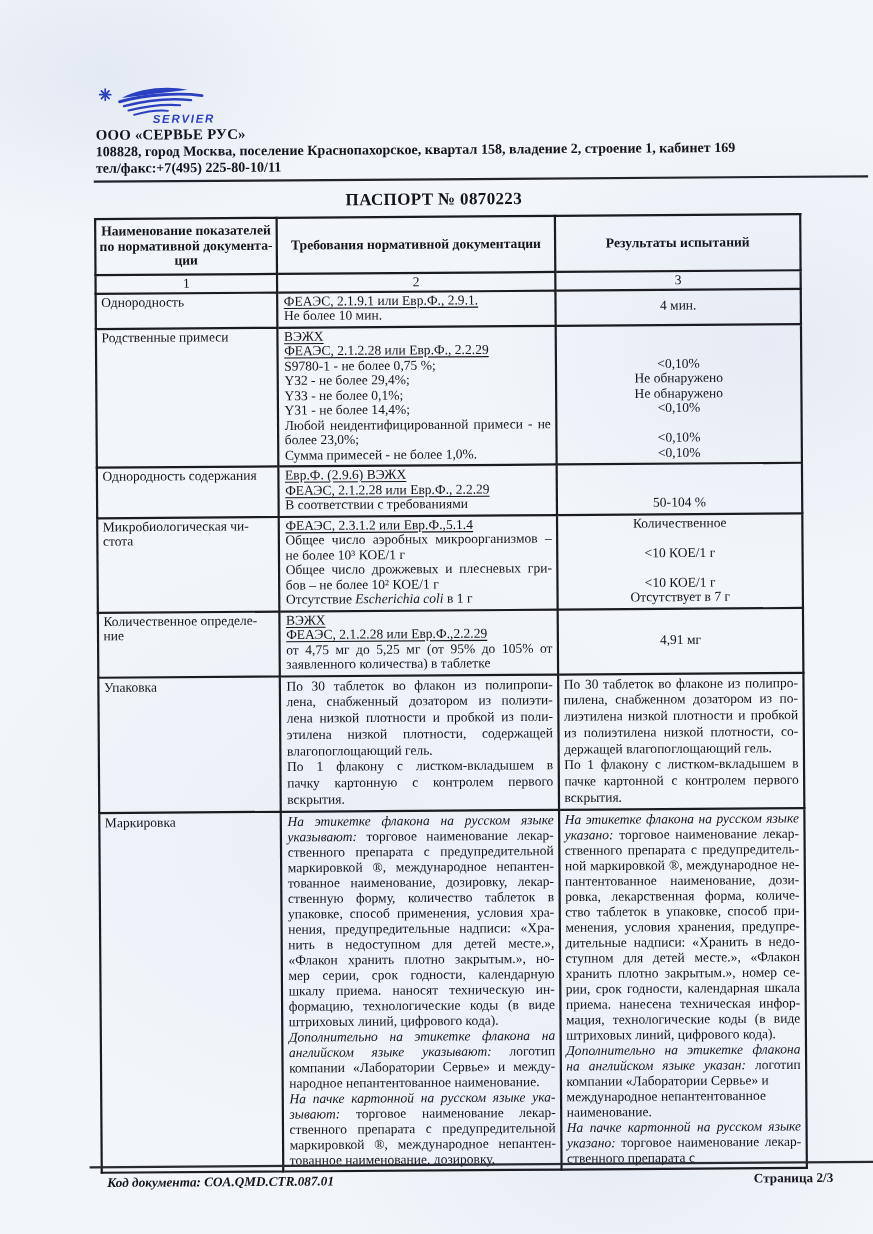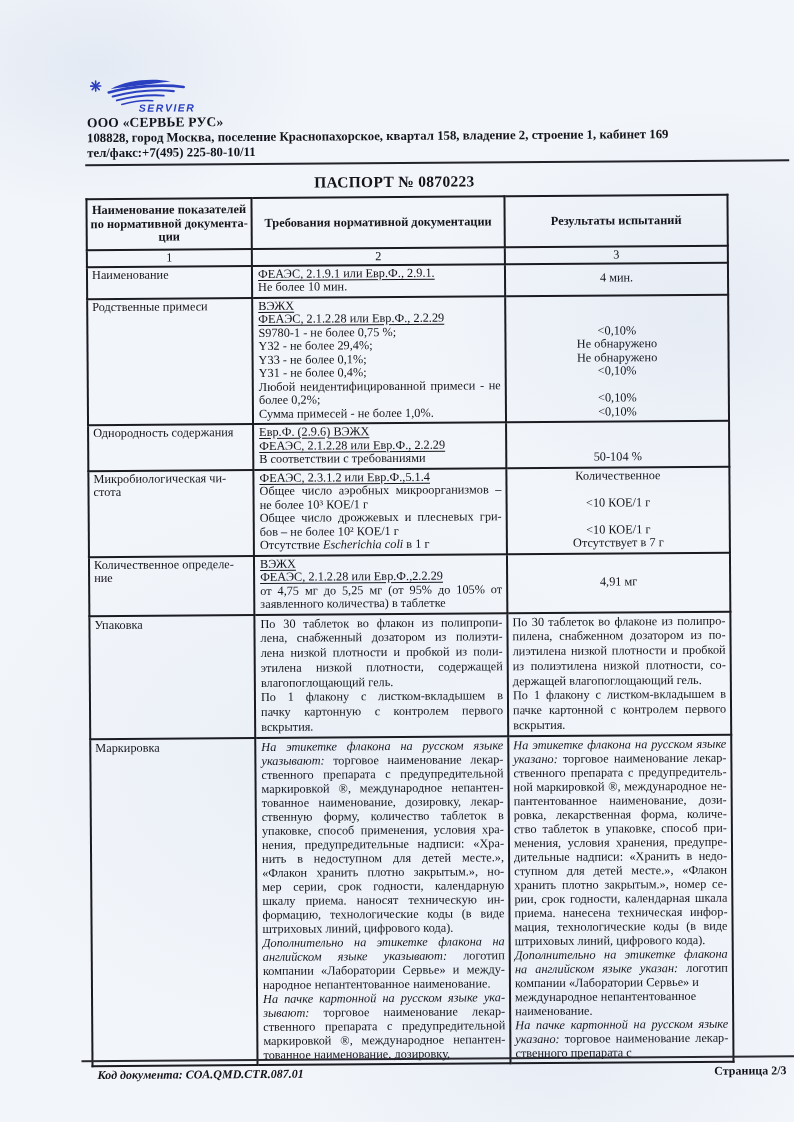--- a/index.html
+++ b/index.html
@@ -44,21 +44,21 @@
   .ln.end { text-align:left; text-align-last:left; }
   .c-name .ln { text-align:left; text-align-last:left; }
   .c-res.stack .ln, .c-res.center .ln { text-align:left; text-align-last:center; }
   .it { font-style:italic; }
   .un { text-decoration:underline; text-underline-offset:1.5px; }
 
   .footer { position:absolute; left:78px; right:0; top:1058px; }
   .footer .frule { border:none; border-top:2px solid #2a2a32; margin:0; }
   .frow { display:flex; justify-content:space-between; margin-top:6px; }
   .doccode { font-style:italic; font-weight:bold; font-size:12px; margin-left:16px; }
-  .pagenum { font-size:12px; margin-right:11px; font-weight:bold; }
+  .pagenum { font-size:12px; margin-right:40px; font-weight:bold; }
 </style>
 </head>
 <body>
 
 <div class="page">
   <div class="content">
 
     <div class="hdr">
       <div class="logo-wrap">
         <svg width="128" height="36" viewBox="0 0 128 36">
@@ -107,43 +107,43 @@
           </tr>
           <tr>
             <td class="num">1</td>
             <td class="num">2</td>
             <td class="num">3</td>
           </tr>
         </thead>
       <tbody>
           <tr class="body-row ">
             <td class="c-name">
-              <div class="ln end"><span>Наименование</span></div>
+              <div class="ln end"><span>Однородность</span></div>
             </td>
             <td class="c-req">
               <div class="ln end"><span class="un">ФЕАЭС, 2.1.9.1 или Евр.Ф., 2.9.1.</span></div>
               <div class="ln end"><span>Не более 10 мин.</span></div>
             </td>
             <td class="c-res center">
               <div class="ln end"><span>4 мин.</span></div>
             </td>
           </tr>
           <tr class="body-row ">
             <td class="c-name">
               <div class="ln end"><span>Родственные примеси</span></div>
             </td>
             <td class="c-req">
               <div class="ln end"><span class="un">ВЭЖХ</span></div>
               <div class="ln end"><span class="un">ФЕАЭС, 2.1.2.28 или Евр.Ф., 2.2.29</span></div>
               <div class="ln end"><span>S9780-1 - не более 0,75 %;</span></div>
               <div class="ln end"><span>Y32 - не более 29,4%;</span></div>
               <div class="ln end"><span>Y33 - не более 0,1%;</span></div>
-              <div class="ln end"><span>Y31 - не более 0,4%;</span></div>
+              <div class="ln end"><span>Y31 - не более 14,4%;</span></div>
               <div class="ln"><span>Любой неидентифицированной примеси - не</span></div>
-              <div class="ln end"><span>более 0,2%;</span></div>
+              <div class="ln end"><span>более 23,0%;</span></div>
               <div class="ln end"><span>Сумма примесей - не более 1,0%.</span></div>
             </td>
             <td class="c-res stack">
               <div class="ln end"><span></span>&nbsp;</div>
               <div class="ln end"><span></span>&nbsp;</div>
               <div class="ln end"><span>&lt;0,10%</span></div>
               <div class="ln end"><span>Не обнаружено</span></div>
               <div class="ln end"><span>Не обнаружено</span></div>
               <div class="ln end"><span>&lt;0,10%</span></div>
               <div class="ln end"><span></span>&nbsp;</div>

